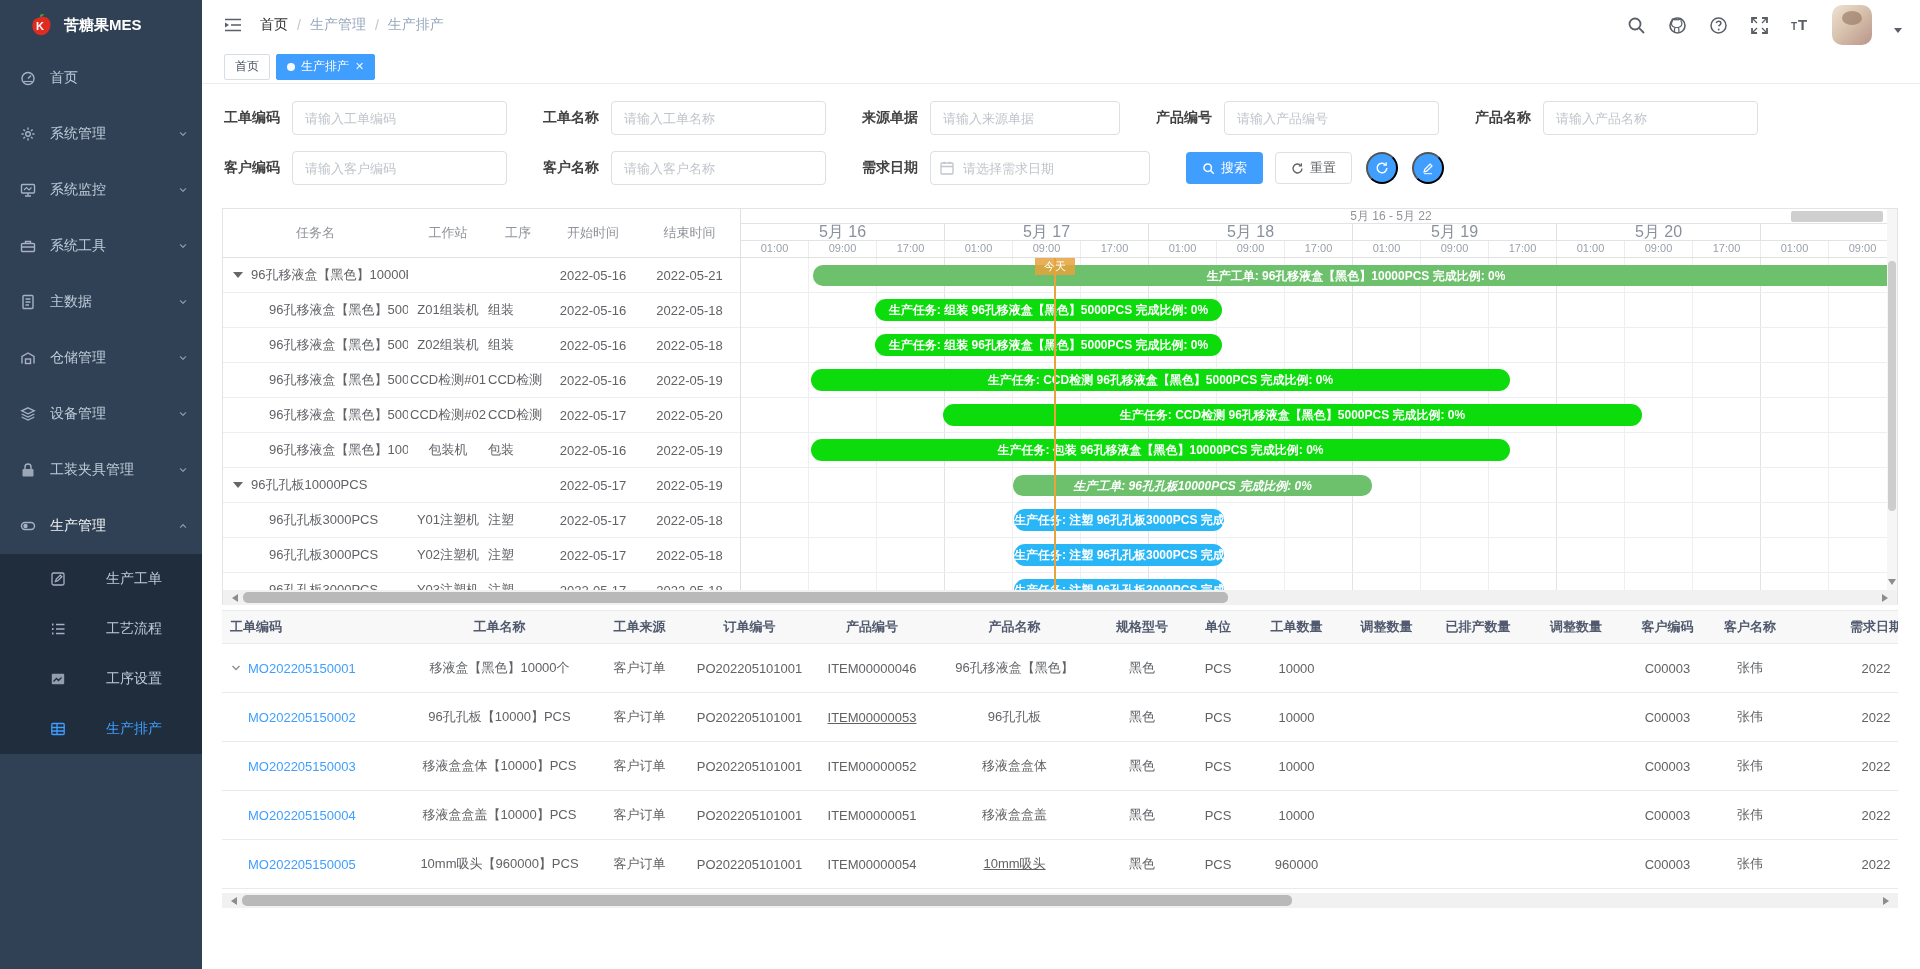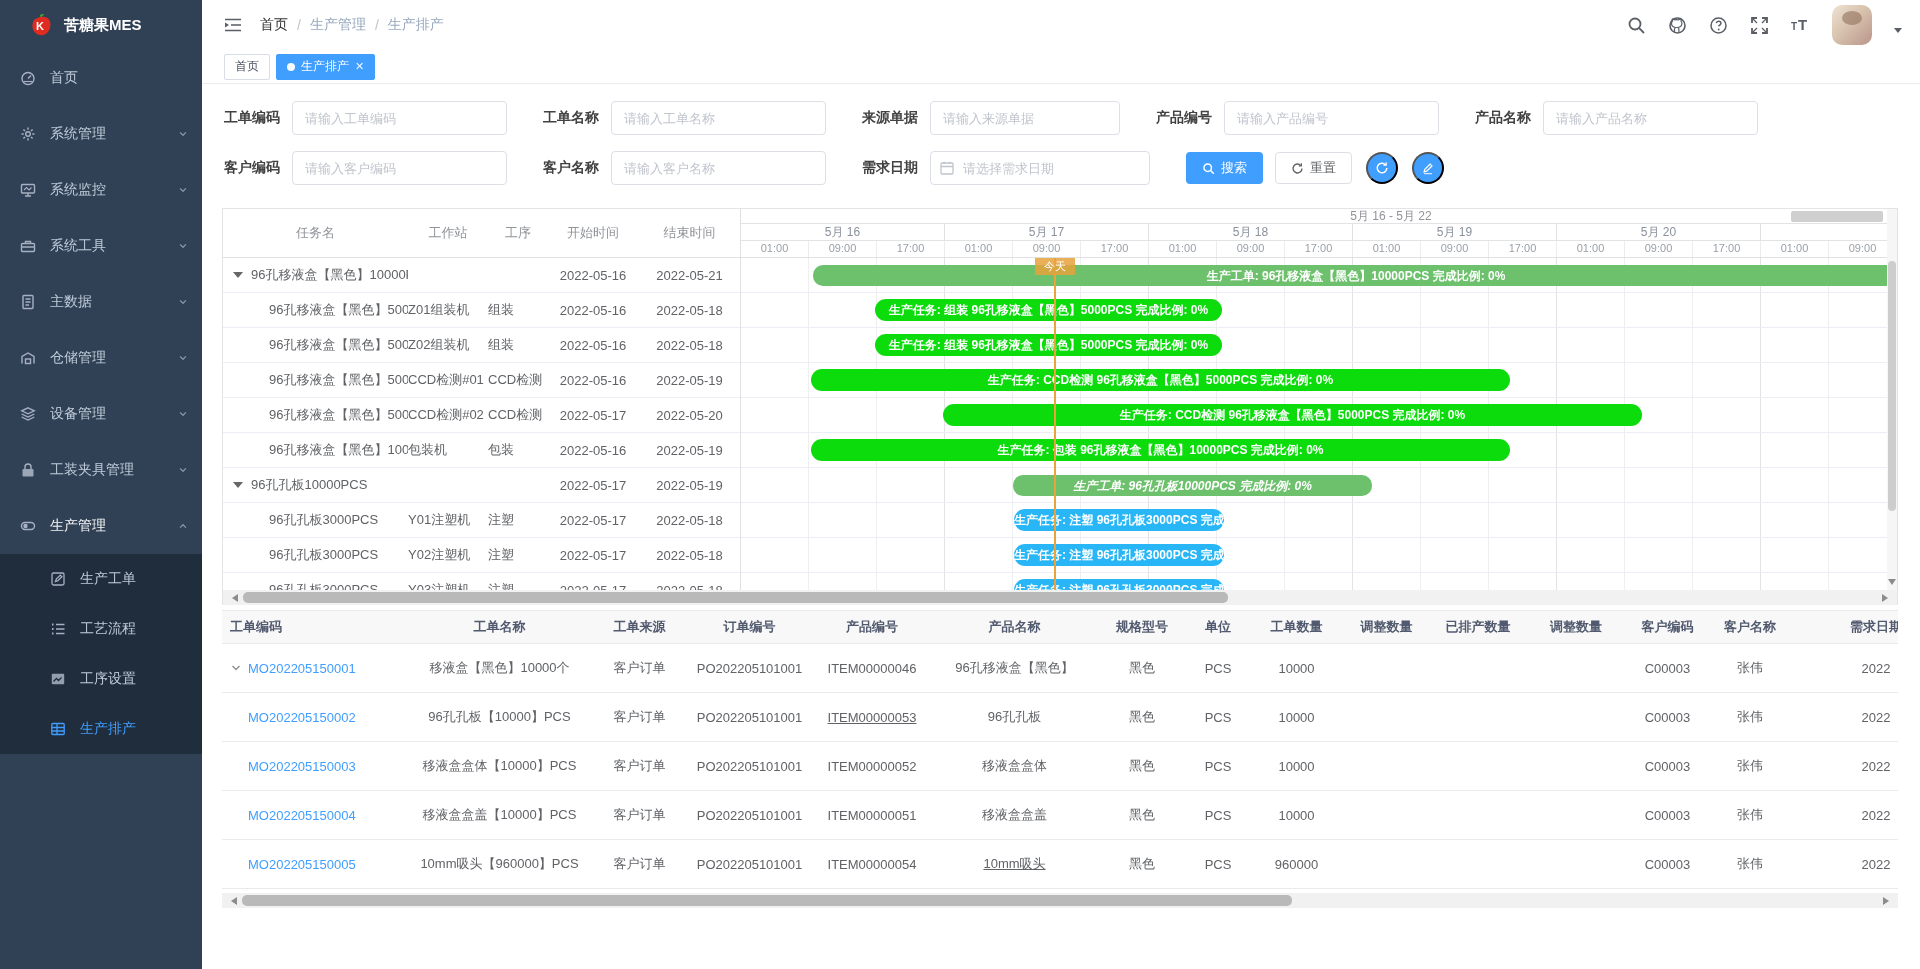--- a/index.html
+++ b/index.html
@@ -9,21 +9,21 @@
 
   
   .sidebar{position:absolute;left:0;top:0;width:202px;height:969px;background:#304156;overflow:hidden;}
   .logo{height:50px;display:flex;align-items:center;padding-left:28px;color:#fff;font-weight:bold;font-size:15px;}
   .logo .fruit{width:26px;height:26px;margin-right:10px;position:relative;}
   .menu-item{height:56px;display:flex;align-items:center;padding:0 14px 0 20px;color:#bfcbd9;font-size:14px;cursor:pointer;}
   .menu-item .mi-icon{width:16px;height:16px;margin-right:14px;color:#a7b1c2;flex:none;}
   .menu-item .mi-label{flex:1;white-space:nowrap;overflow:hidden;}
   .menu-item .chev{flex:none;width:10px;height:10px;color:#8b97a8;}
   .submenu{background:#1f2d3d;}
-  .submenu .menu-item{height:50px;padding-left:50px;}
+  .submenu .menu-item{height:50px;padding-left:50px;text-align:center;}
   .submenu .menu-item.active{color:#409eff;}
   .submenu .menu-item.active .mi-icon{color:#409eff;}
 
   
   .main{position:absolute;left:202px;top:0;width:1718px;height:969px;background:#fff;}
 
   .topbar{height:50px;display:flex;align-items:center;padding:0 22px;position:relative;}
   .collapse-btn{width:18px;height:16px;color:#5a5e66;margin-right:18px;cursor:pointer;}
   .breadcrumb{display:flex;align-items:center;font-size:14px;}
   .breadcrumb .bc-item{color:#97a8be;cursor:pointer;}
@@ -62,34 +62,34 @@
   .circle-btn .b-icon{width:14px;height:14px;}
 
   
   .gantt-panel{position:absolute;left:20px;top:208px;width:1676px;height:397px;border:1px solid #e4e4e4;border-bottom:none;background:#fff;}
   .gantt-left{position:absolute;left:0;top:0;width:518px;height:100%;border-right:1px solid #e0e0e0;overflow:hidden;}
   .gl-header{height:49px;display:flex;align-items:center;border-bottom:1px solid #e0e0e0;color:#909399;font-size:13px;}
   .gl-header .gl-col{text-align:center;}
   .gl-rows .g-row{height:35px;display:flex;align-items:center;border-bottom:1px solid #ebeef5;font-size:13px;color:#606266;}
   .gl-col{flex:none;white-space:nowrap;overflow:hidden;}
   .c-name{width:185px;display:flex;align-items:center;}
-  .c-station{width:80px;}
+  .c-station{width:80px;text-align:center;}
   .c-process{width:60px;text-align:left;}
   .c-start{width:90px;text-align:center;}
   .c-end{width:103px;text-align:center;}
   .tri{width:0;height:0;border-left:5px solid transparent;border-right:5px solid transparent;border-top:6px solid #666;margin:0 8px 0 10px;flex:none;cursor:pointer;}
   .name-text{white-space:nowrap;overflow:hidden;}
   .indent2 .name-text{padding-left:46px;}
 
   .gantt-right{position:absolute;left:518px;top:0;right:10px;height:100%;overflow:hidden;}
   .gr-week{height:15px;position:relative;border-bottom:1px solid #e3e3e3;color:#909399;font-size:12px;}
   .gr-week .wk-label{position:absolute;left:560px;top:0;width:180px;text-align:center;line-height:14px;}
   .wk-thumb{position:absolute;left:1050px;top:2px;width:92px;height:11px;background:#cfcfcf;border-radius:2px;cursor:pointer;}
   .gr-days{height:17px;display:flex;border-bottom:1px solid #e3e3e3;}
-  .gr-days .day-cell{width:204px;flex:none;text-align:center;font-size:12px;color:#8a919c;line-height:16px;border-right:1px solid #e0e0e0;overflow:hidden;}
+  .gr-days .day-cell{width:204px;flex:none;text-align:center;font-size:16px;color:#8a919c;line-height:16px;border-right:1px solid #e0e0e0;overflow:hidden;}
   .gr-days .day-cell.partial{width:136px;border-right:none;}
   .gr-hours{height:17px;display:flex;border-bottom:1px solid #e0e0e0;}
   .gr-hours .hour-cell{width:68px;flex:none;text-align:center;font-size:11px;color:#9aa0a9;line-height:15px;border-right:1px solid #ececec;overflow:hidden;}
   .gr-body{position:relative;height:332px;overflow:hidden;
      background-image:repeating-linear-gradient(90deg,transparent 0 203px,#e3e3e3 203px 204px),
                       repeating-linear-gradient(90deg,transparent 0 67px,#efefef 67px 68px);}
   .gr-row{height:35px;border-bottom:1px solid #ebeef5;position:relative;}
   .bar{position:absolute;height:22px;top:6px;border-radius:11px;color:#fff;font-weight:bold;font-size:12px;line-height:22px;
        text-align:center;overflow:hidden;white-space:nowrap;cursor:pointer;z-index:2;}
   .bar.order{background:#6dc16d;height:21px;top:7px;border-radius:10px;}

